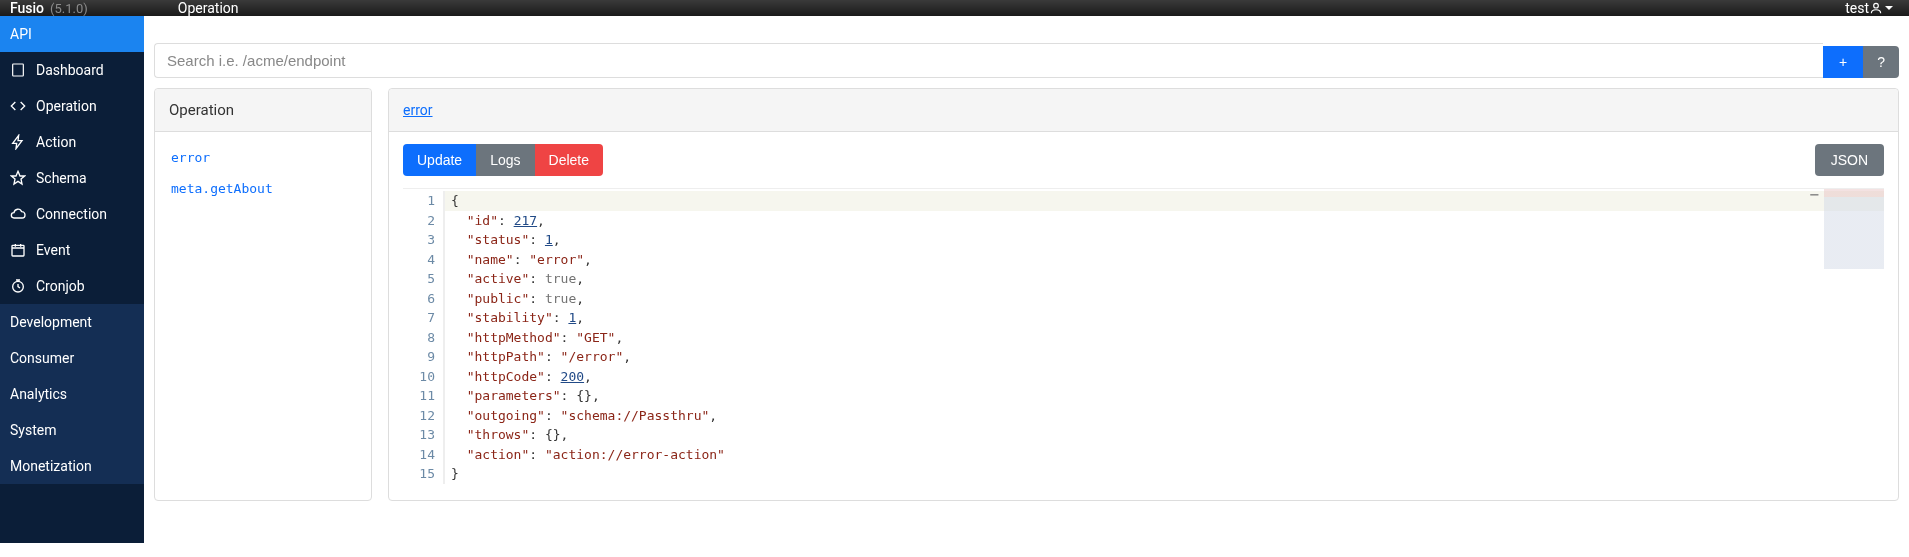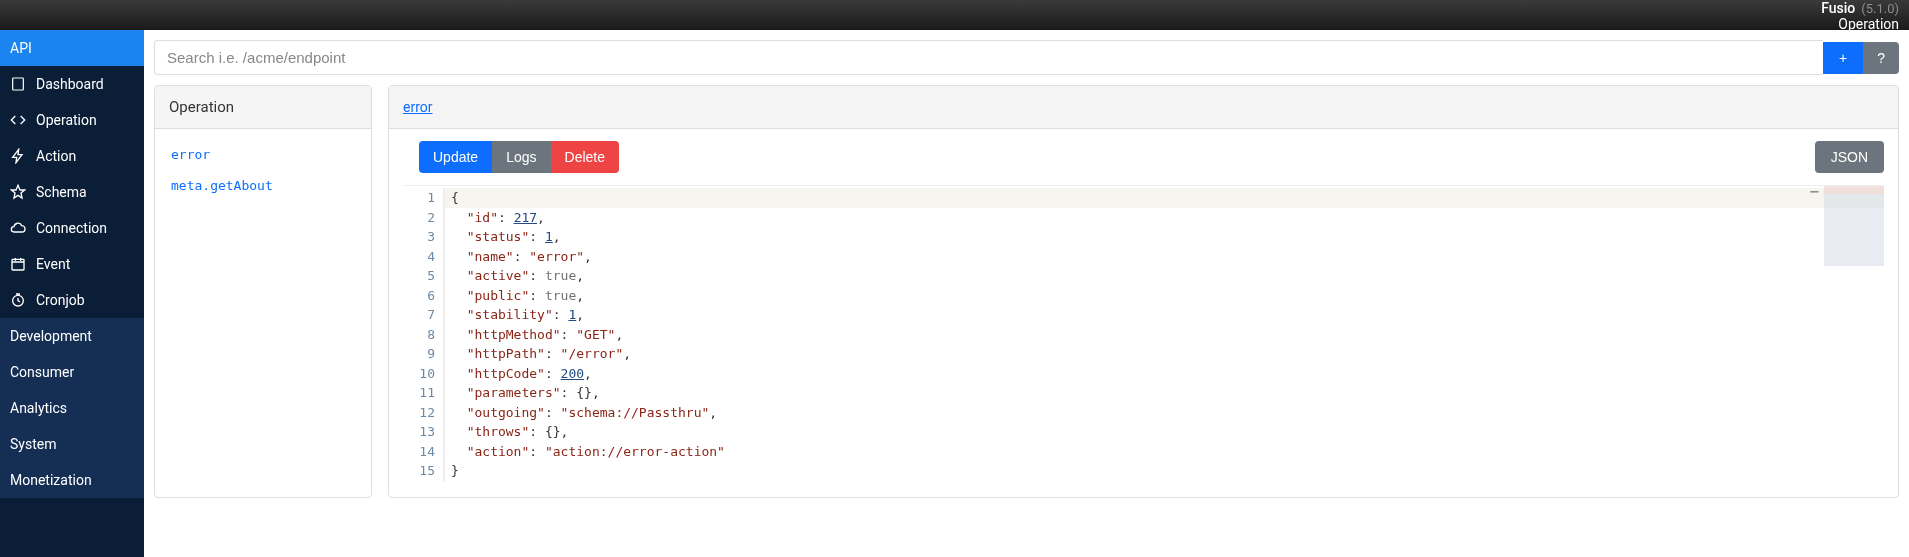--- a/index.html
+++ b/index.html
@@ -1,57 +1,57 @@
 <!DOCTYPE html>
 <html><head>
 <meta charset="utf-8">
 <style>
 * { margin: 0; padding: 0; box-sizing: border-box; }
 body { font-family: -apple-system, BlinkMacSystemFont, "Segoe UI", Roboto, Arial, sans-serif; font-size: 14px; background: #fff; color: #333; }
 
-.topbar { height: 30px; background: linear-gradient(180deg,#3a3a3a,#1a1a1a); display: flex; align-items: flex-end; color: #fff; padding: 0 10px; flex-direction: column; }
+.topbar { height: 16px; background: linear-gradient(180deg,#3a3a3a,#1a1a1a); display: flex; align-items: flex-end; color: #fff; padding: 0 10px; }
 .brand { display: flex; align-items: baseline; gap: 6px; cursor: pointer; }
 .brand-name { font-weight: 500; }
 .brand-ver { color: #8b8b8b; font-size: 13px; }
 .topbar-title { margin-left: 90px; font-size: 14px; }
 .topbar-spacer { flex: 1; }
 .user-menu { display: flex; align-items: center; gap: 0; cursor: pointer; padding: 0 6px; }
 .user-icon { width: 14px; height: 14px; }
 .caret { width: 0; height: 0; border-left: 4px solid transparent; border-right: 4px solid transparent; border-top: 4px solid #fff; margin-left: 2px; }
 
 .layout { display: flex; height: calc(100vh - 30px); }
 .sidebar { width: 144px; background: #0b1e38; color: #fff; overflow-y: auto; flex-shrink: 0; }
 .nav-item { display: flex; align-items: center; gap: 10px; padding: 10px 10px; cursor: pointer; font-size: 14px; }
 .nav-item.cat { background: #142e54; text-align: center; }
 .nav-item.active { background: #1b84f0; }
 .nav-item .icon { width: 16px; height: 16px; flex-shrink: 0; }
 .nav-label {}
 .nav-item.cat .nav-label { font-weight: 400; }
 
 .main { flex: 1; background: #fff; overflow: auto; }
-.search-row { display: flex; padding: 10px 10px 10px 10px; gap: 0; align-items: center; }
+.search-row { display: flex; padding: 27px 10px 10px 10px; gap: 0; align-items: flex-end; }
 .search-input { flex: 1; padding: 8px 12px; border: 1px solid #ddd; border-right: none; font-size: 15px; color: #555; outline: none; border-radius: 4px 0 0 4px; }
 .search-input::placeholder { color: #888; }
 .btn { display: inline-flex; align-items: center; justify-content: center; padding: 8px 14px; border: none; font-size: 14px; cursor: pointer; color: #fff; }
 .btn-add { background: #0d6efd; border-radius: 0; padding: 8px 16px; }
 .btn-help { background: #6c757d; border-radius: 0 4px 4px 0; padding: 8px 14px; }
 
 .content-cols { display: flex; gap: 16px; padding: 0 10px 10px 10px; }
 .panel { border: 1px solid #ddd; border-radius: 4px; background: #fff; }
 .panel-head { background: #f5f5f5; padding: 12px 14px; border-bottom: 1px solid #ddd; font-size: 15px; color: #333; border-radius: 4px 4px 0 0; }
 .panel-head a { color: #0d6efd; text-decoration: underline; font-size: 14px; }
 .panel-body { padding: 10px 14px; }
 
 .left-col { width: 218px; flex-shrink: 0; }
 .right-col { flex: 1; display: flex; flex-direction: column; }
 
 .op-list-item { display: block; padding: 8px 2px; color: #0d6efd; font-family: ui-monospace, Menlo, Consolas, monospace; font-size: 13px; cursor: pointer; }
 
 .action-row { display: flex; align-items: center; gap: 0; padding: 12px 14px; }
-.btn-update { background: #0d6efd; border-radius: 4px 0 0 4px; margin-left: 16px; }
+.btn-update { background: #0d6efd; border-radius: 4px 0 0 4px; }
 .btn-logs { background: #6c757d; border-radius: 0; }
 .btn-delete { background: #ef4444; border-radius: 0 4px 4px 0; }
 .action-spacer { flex: 1; }
 .btn-json { background: #6c757d; border-radius: 4px; padding: 8px 16px; }
 
 .editor-wrap { position: relative; margin: 0 14px 14px 14px; border-top: 1px solid #eee; }
 .editor { display: flex; font-family: ui-monospace, Menlo, Consolas, monospace; font-size: 13px; line-height: 1.5; }
 .gutter { width: 40px; text-align: right; color: #6c8aa6; padding: 2px 8px 2px 0; background: #fff; user-select: none; }
 .gutter div { height: 19.5px; }
 .code { flex: 1; padding: 2px 0; white-space: pre; }

